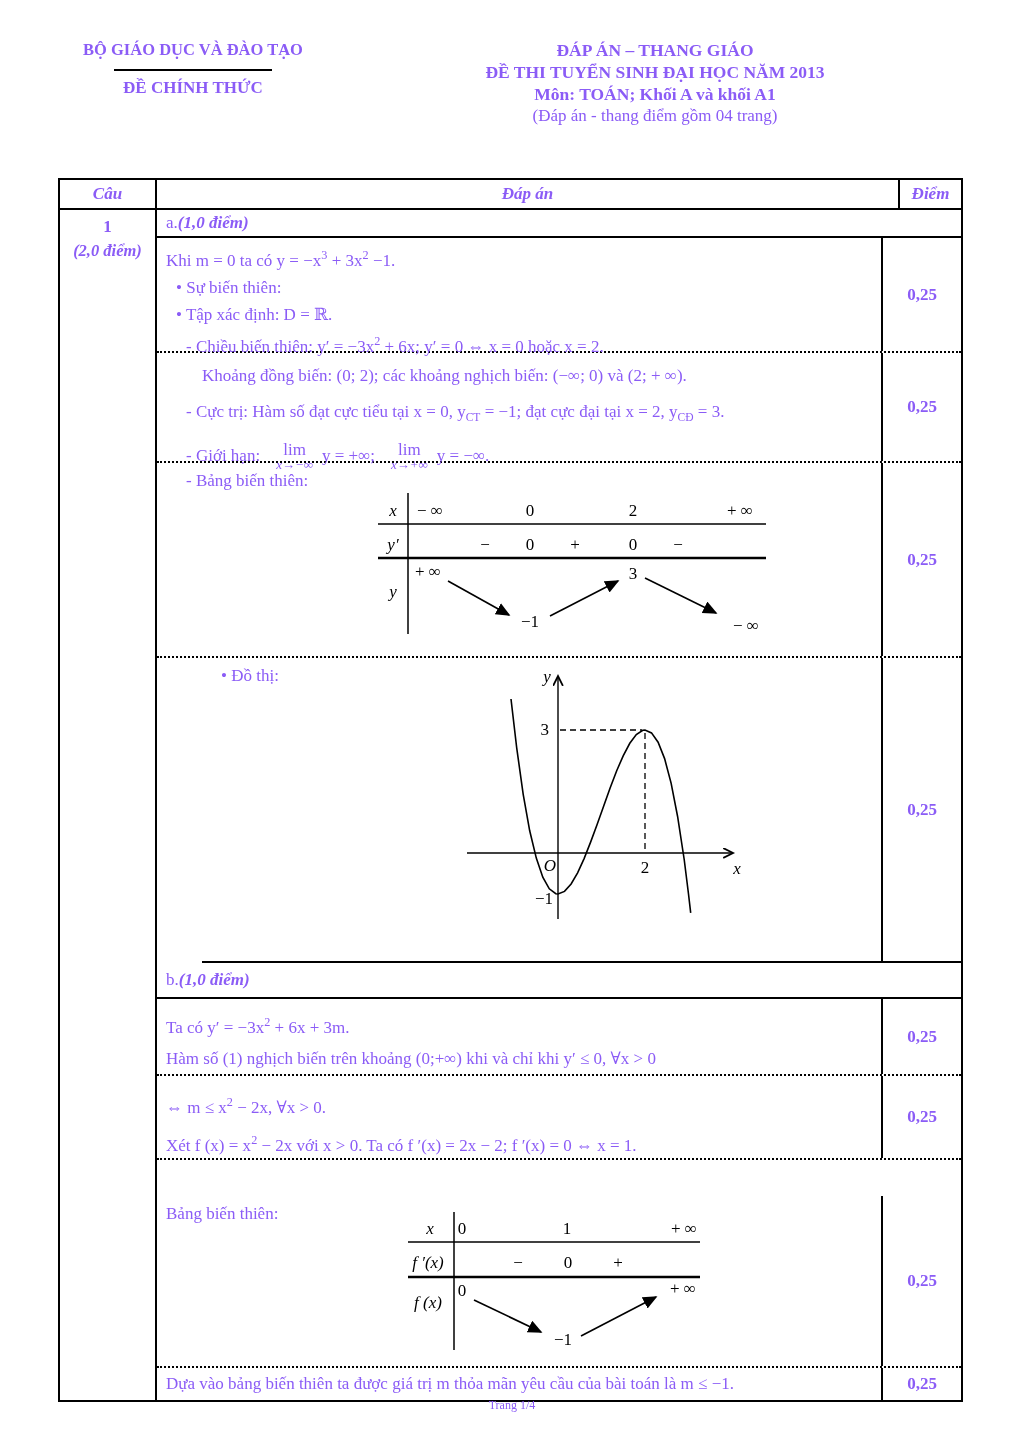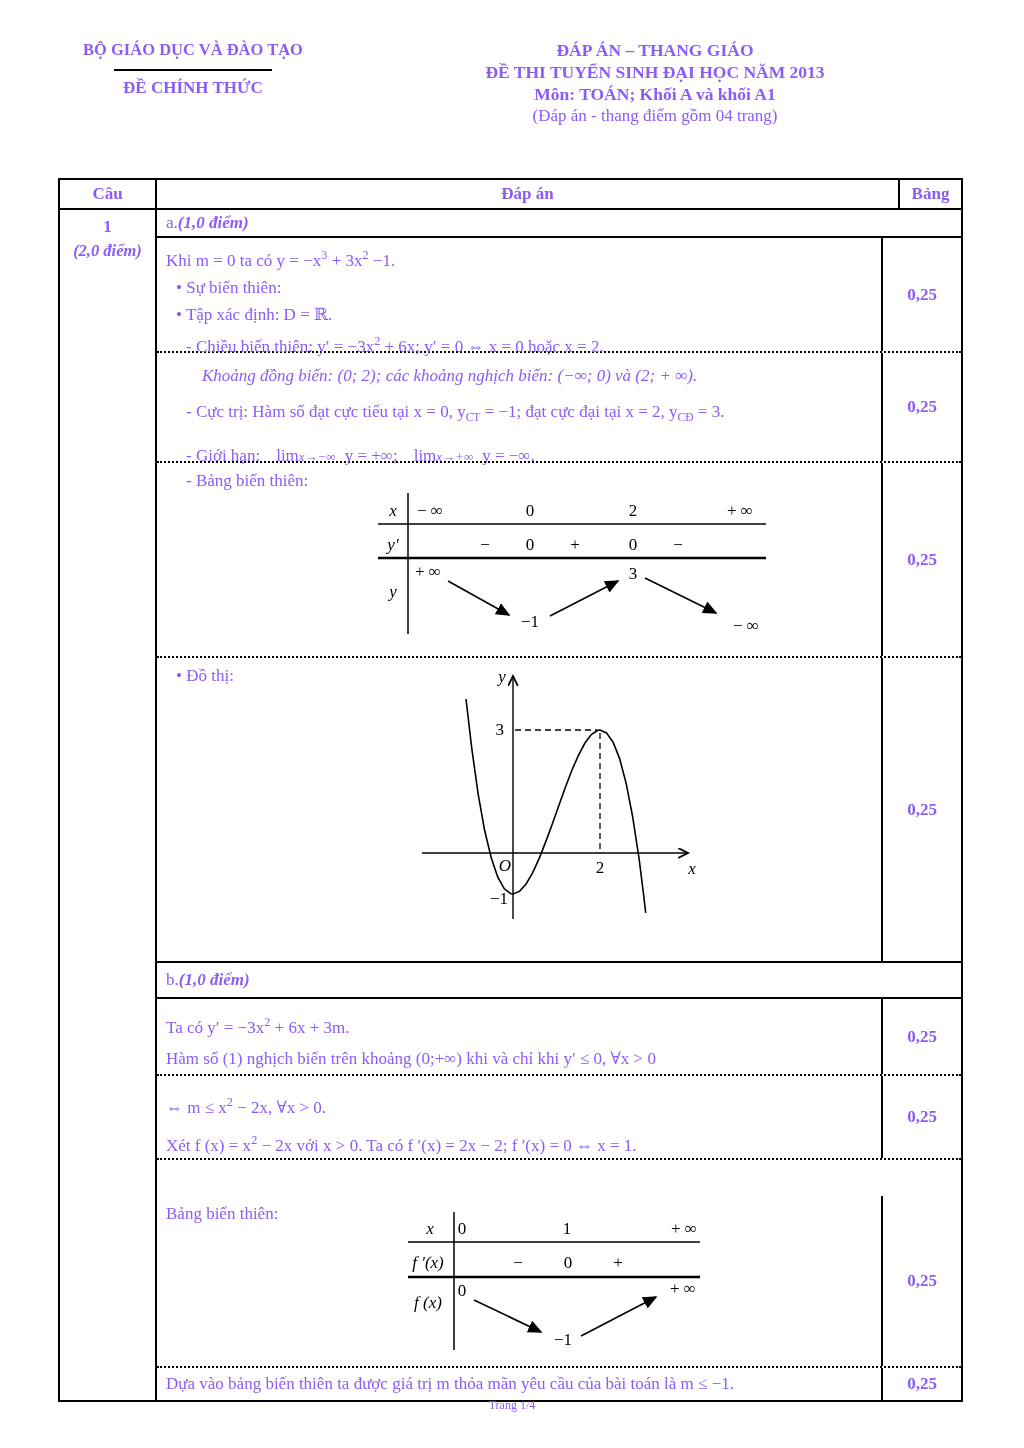--- a/index.html
+++ b/index.html
@@ -11,45 +11,45 @@
   .hdr-left{position:absolute;left:60px;top:40px;width:266px;text-align:center;}
   .hdr-left .org{font-weight:bold;font-size:16.5px;white-space:nowrap;}
   .hdr-left .rule{width:158px;border-top:2px solid #000;margin:9px auto 7px auto;}
   .hdr-left .official{font-weight:bold;font-size:17px;}
   .hdr-right{position:absolute;left:430px;top:39px;width:450px;text-align:center;line-height:22px;}
   .hdr-right .t1,.hdr-right .t2,.hdr-right .t3{font-weight:bold;font-size:17.5px;}
   .hdr-right .t4{font-size:17px;}
 
   
   .anskey{position:absolute;left:58px;top:178px;width:905px;border:2px solid #000;}
-  .thead{display:flex;height:30px;border-bottom:2px solid #000;font-weight:bold;}
+  .thead{display:flex;height:30px;border-bottom:2px solid #000;font-weight:bold;font-style:italic;}
   .thead .c1{width:97px;border-right:2px solid #000;display:flex;align-items:center;justify-content:center;}
   .thead .c2{flex:1;display:flex;align-items:center;justify-content:center;}
   .thead .c3{width:63px;border-left:2px solid #000;display:flex;align-items:center;justify-content:center;}
   .tbody{display:flex;}
   .qcol{width:97px;border-right:2px solid #000;text-align:center;padding-top:5px;}
   .qcol .qnum{font-weight:bold;font-size:17px;line-height:24px;}
   .qcol .qpts{font-weight:bold;font-style:italic;font-size:16.5px;line-height:24px;}
   .acol{flex:1;display:flex;flex-direction:column;}
   .band{border-bottom:2px solid #000;padding:0 0 0 9px;display:flex;align-items:center;}
   .band .pfx{font-size:17px;}
   .band .bpts{font-weight:bold;font-style:italic;}
   .srow{display:flex;border-bottom:2px dotted #000;}
   .srow.solid{border-bottom:2px solid #000;}
   .srow.last{border-bottom:none;}
   .scontent{flex:1;border-right:2px solid #000;position:relative;padding:4px 6px 0 9px;}
   .sscore{width:78px;display:flex;align-items:center;justify-content:center;font-weight:bold;font-size:17px;}
   .line{line-height:27px;white-space:nowrap;}
   .ind1{padding-left:10px;}
   .ind2{padding-left:20px;}
-  .ind3{padding-left:36px;font-style:italic;}
+  .ind3{padding-left:36px;}
   sup{font-size:0.72em;}
   sub{font-size:0.68em;}
   .limline{margin-top:3px;display:flex;align-items:center;height:44px;line-height:normal;}
-  .lim{display:inline-flex;flex-direction:row;align-items:center;line-height:1.05;margin:0 9px 0 16px;}
+  .lim{display:inline-flex;flex-direction:column;align-items:center;line-height:1.05;margin:0 9px 0 16px;}
   .lim .lim-top{font-size:17px;}
   .lim .lim-sub{font-size:13px;font-style:italic;}
   .mt8{margin-top:9px;}
   .bbt-wrap{position:absolute;}
   svg text{font-family:"Liberation Serif","DejaVu Serif",serif;font-size:17px;fill:#000;}
   svg text.it{font-style:italic;}
 
   
   .footer{position:absolute;left:0;top:1398px;width:100%;text-align:center;font-size:12px;}
 </style>
@@ -67,21 +67,21 @@
     <div class="t1">ĐÁP ÁN – THANG GIÁO</div>
     <div class="t2">ĐỀ THI TUYỂN SINH ĐẠI HỌC NĂM 2013</div>
     <div class="t3">Môn: TOÁN; Khối A và khối A1</div>
     <div class="t4">(Đáp án - thang điểm gồm 04 trang)</div>
   </div>
 
   <div class="anskey">
     <div class="thead">
       <div class="c1">Câu</div>
       <div class="c2">Đáp án</div>
-      <div class="c3">Bảng</div>
+      <div class="c3">Điểm</div>
     </div>
     <div class="tbody">
       <div class="qcol">
         <div class="qnum">1</div>
         <div class="qpts">(2,0 điểm)</div>
       </div>
       <div class="acol">
 
         <div class="band" style="height:28px;">
           <span class="pfx">a. </span>
@@ -150,21 +150,21 @@
                 <text x="368" y="140" text-anchor="middle">− ∞</text>
                 <line x1="70" y1="90" x2="131" y2="124" stroke="#000" stroke-width="1.6" marker-end="url(#ar1)"></line>
                 <line x1="172" y1="125" x2="240" y2="90" stroke="#000" stroke-width="1.6" marker-end="url(#ar1)"></line>
                 <line x1="267" y1="87" x2="338" y2="122" stroke="#000" stroke-width="1.6" marker-end="url(#ar1)"></line>
               </svg>
             </div>
           </div>
           <div class="sscore">0,25</div>
         </div>
 
-        <div class="srow solid" style="height:305px;">
+        <div class="srow solid" style="height:305px;margin-left:45px;">
           <div class="scontent">
             <div class="line ind1">• Đồ thị:</div>
             <div class="bbt-wrap" style="left:263px;top:8px;">
               <svg width="290" height="258" viewBox="0 0 290 258">
                 <defs>
                   <marker id="ax1" markerWidth="9" markerHeight="8" refX="7" refY="3.5" orient="auto">
                     <path d="M0,0 L7,3.5 L0,7" fill="none" stroke="#000" stroke-width="1.3"></path>
                   </marker>
                 </defs>
                 <line x1="2" y1="187" x2="268" y2="187" stroke="#000" stroke-width="1.4" marker-end="url(#ax1)"></line>

